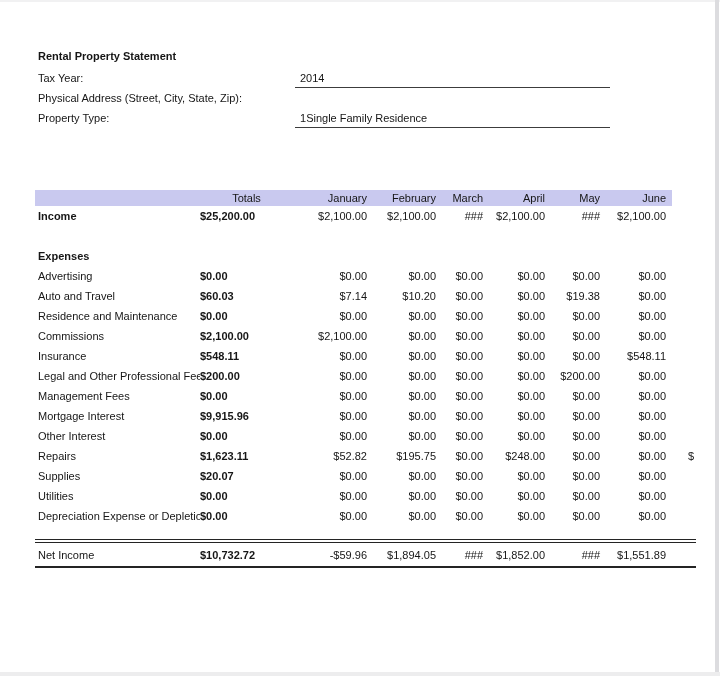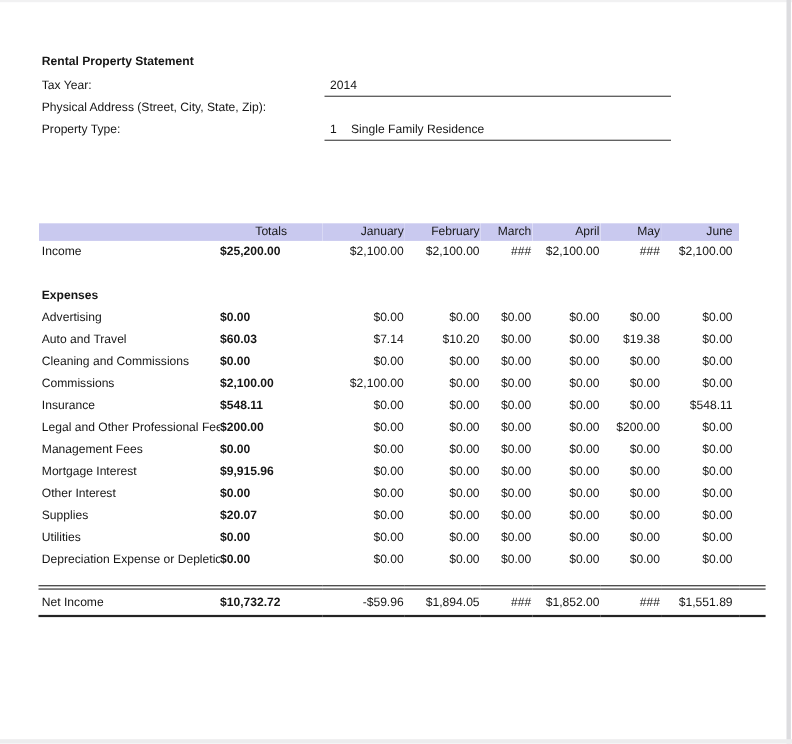--- a/index.html
+++ b/index.html
@@ -12,34 +12,34 @@
   .edge-right{position:absolute;top:0;right:1px;width:4px;height:100%;background:#dcdcdf}
   .edge-bottom{position:absolute;left:0;bottom:0;width:100%;height:4px;background:#ededee}
   .edge-top{position:absolute;left:0;top:0;width:100%;height:2px;background:#f1f1f2}
 
   
   .title{position:absolute;left:38px;top:50px;font-weight:bold}
   .fields{position:absolute;left:38px;top:68px;width:572px}
   .frow{display:flex;height:20px;line-height:20px}
   .flabel{width:257px;font-weight:normal;white-space:nowrap}
   .fvalue{flex:1;border-bottom:1.5px solid #3c3c3c;padding-left:5px;white-space:nowrap}
-  .fvalue .v2{margin-left:13px}
+  .fvalue .v2{margin-left:0}
 
   
-  table{position:absolute;left:35px;top:203px;width:661px;border-collapse:collapse;table-layout:fixed}
+  table{position:absolute;left:35px;top:190px;width:661px;border-collapse:collapse;table-layout:fixed}
   td,th{height:20px;line-height:20px;padding:0;font-weight:normal;overflow:hidden;white-space:nowrap;vertical-align:middle}
   thead th{height:16px;line-height:16px;background:var(--band,#c9c9ef)}
   thead th.c-jul{background:#ffffff}
   .c-label{text-align:left;padding-left:3px}
   .c-num{text-align:right;padding-right:1px}
   .c-totals{text-align:left;padding-right:1px;font-weight:bold}
   thead .c-totals{font-weight:normal;text-align:center;padding-right:0}
   .c-jun{padding-right:6px}
   .c-jul{text-align:left;padding-left:16px}
-  .row-income .c-label{font-weight:normal}
+  .row-income .c-label{font-weight:bold}
   .row-section .c-label{font-weight:bold}
   .row-total td{border-top:1.5px solid #242424;border-bottom:4px double #242424;height:21px}
   .row-net td{border-top:4px double #242424;border-bottom:2.5px solid #242424;height:23px}
   .row-blank td{height:20px}
   .row-blank2 td{height:13px}
 </style>
 </head>
 <body>
 
 <div class="edge-top"></div>
@@ -137,21 +137,21 @@
     <td class="c-num c-totals">$60.03</td>
     <td class="c-num">$7.14</td>
     <td class="c-num">$10.20</td>
     <td class="c-num">$0.00</td>
     <td class="c-num">$0.00</td>
     <td class="c-num">$19.38</td>
     <td class="c-num c-jun">$0.00</td>
     <td class="c-jul"></td>
   </tr>
       <tr class="row-expense">
-    <td class="c-label">Cleaning and Commissions</td>
+    <td class="c-label">Residence and Maintenance</td>
     <td class="c-num c-totals">$0.00</td>
     <td class="c-num">$0.00</td>
     <td class="c-num">$0.00</td>
     <td class="c-num">$0.00</td>
     <td class="c-num">$0.00</td>
     <td class="c-num">$0.00</td>
     <td class="c-num c-jun">$0.00</td>
     <td class="c-jul"></td>
   </tr>
       <tr class="row-expense">
@@ -212,20 +212,31 @@
       <tr class="row-expense">
     <td class="c-label">Other Interest</td>
     <td class="c-num c-totals">$0.00</td>
     <td class="c-num">$0.00</td>
     <td class="c-num">$0.00</td>
     <td class="c-num">$0.00</td>
     <td class="c-num">$0.00</td>
     <td class="c-num">$0.00</td>
     <td class="c-num c-jun">$0.00</td>
     <td class="c-jul"></td>
+  </tr>
+      <tr class="row-expense">
+    <td class="c-label">Repairs</td>
+    <td class="c-num c-totals">$1,623.11</td>
+    <td class="c-num">$52.82</td>
+    <td class="c-num">$195.75</td>
+    <td class="c-num">$0.00</td>
+    <td class="c-num">$248.00</td>
+    <td class="c-num">$0.00</td>
+    <td class="c-num c-jun">$0.00</td>
+    <td class="c-jul">$</td>
   </tr>
       <tr class="row-expense">
     <td class="c-label">Supplies</td>
     <td class="c-num c-totals">$20.07</td>
     <td class="c-num">$0.00</td>
     <td class="c-num">$0.00</td>
     <td class="c-num">$0.00</td>
     <td class="c-num">$0.00</td>
     <td class="c-num">$0.00</td>
     <td class="c-num c-jun">$0.00</td>

